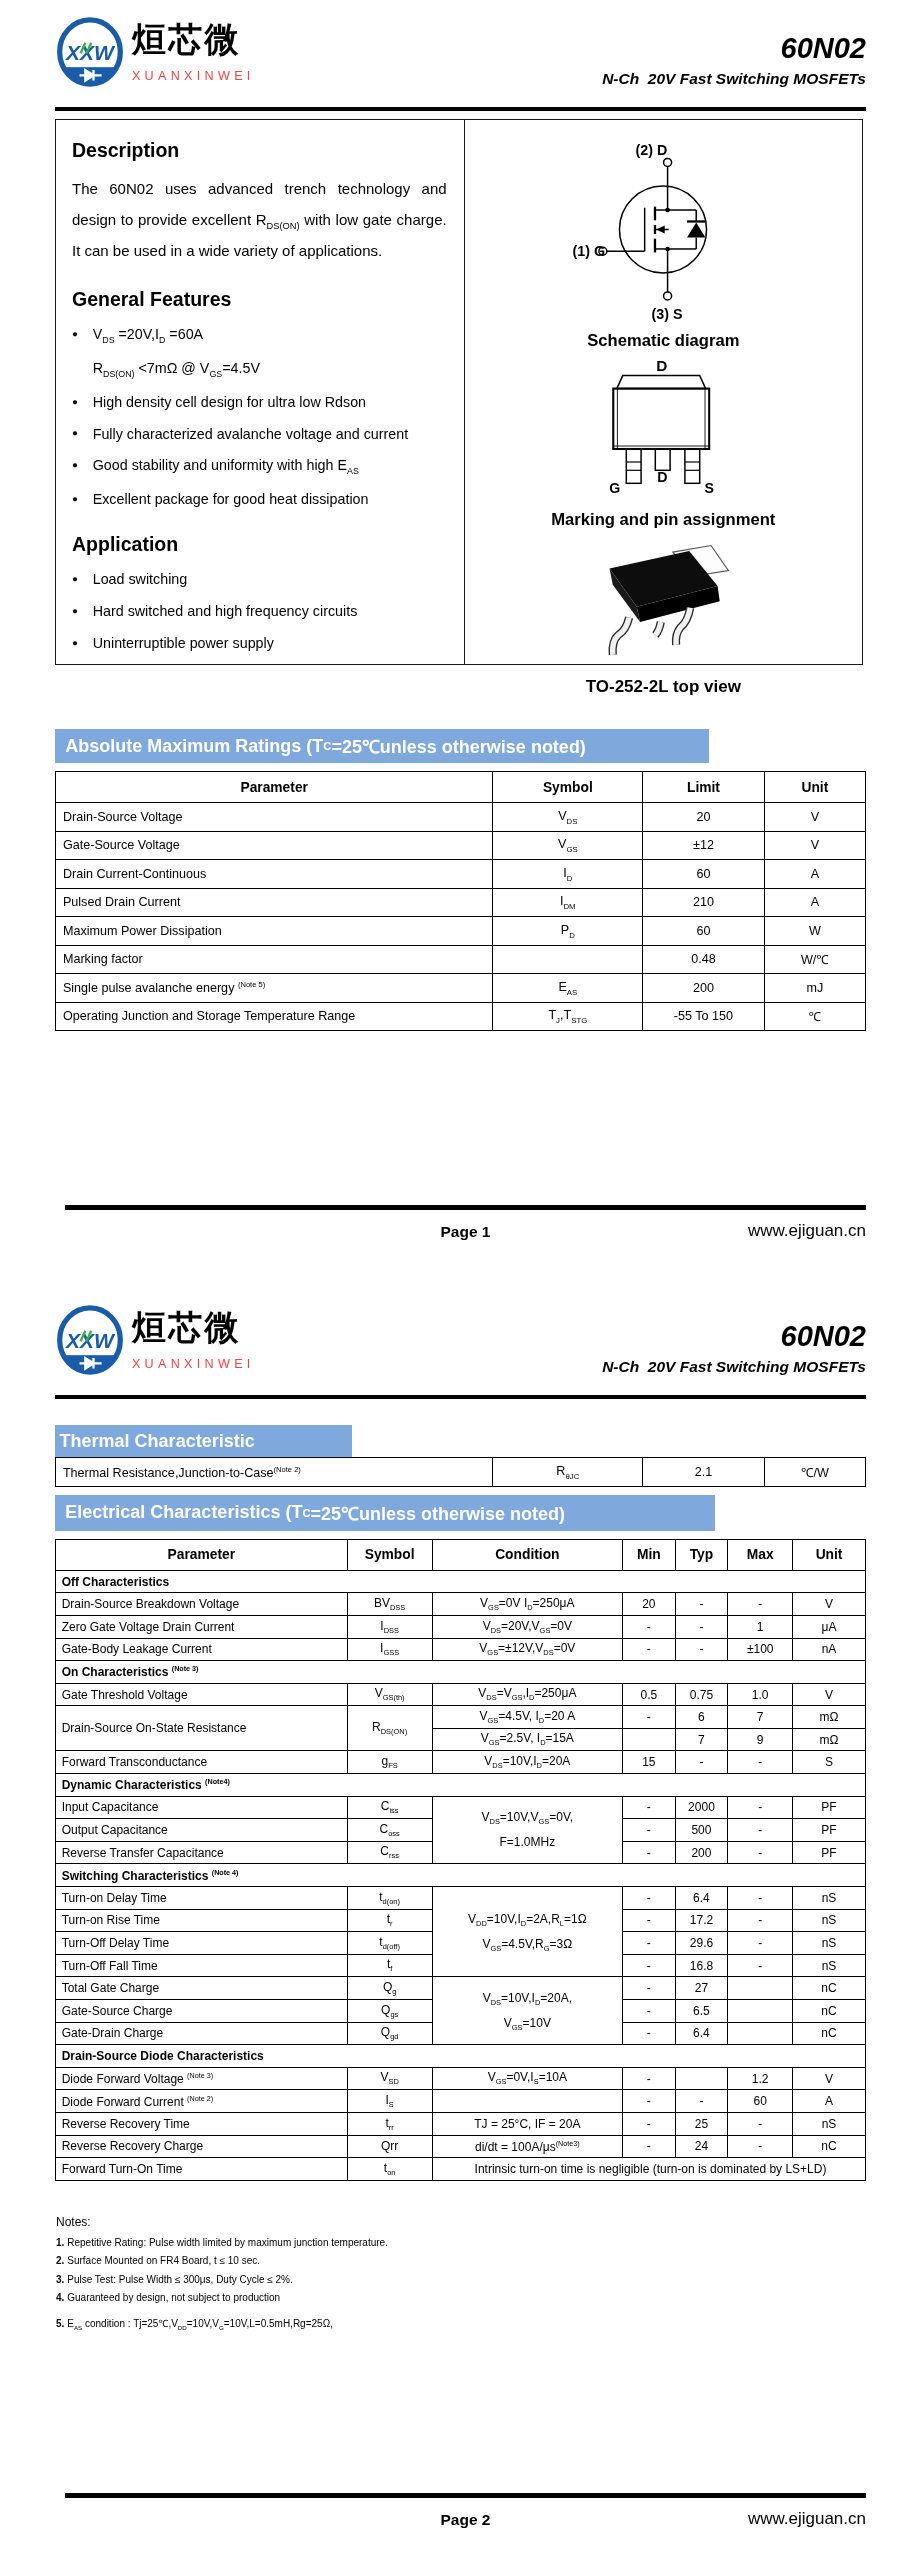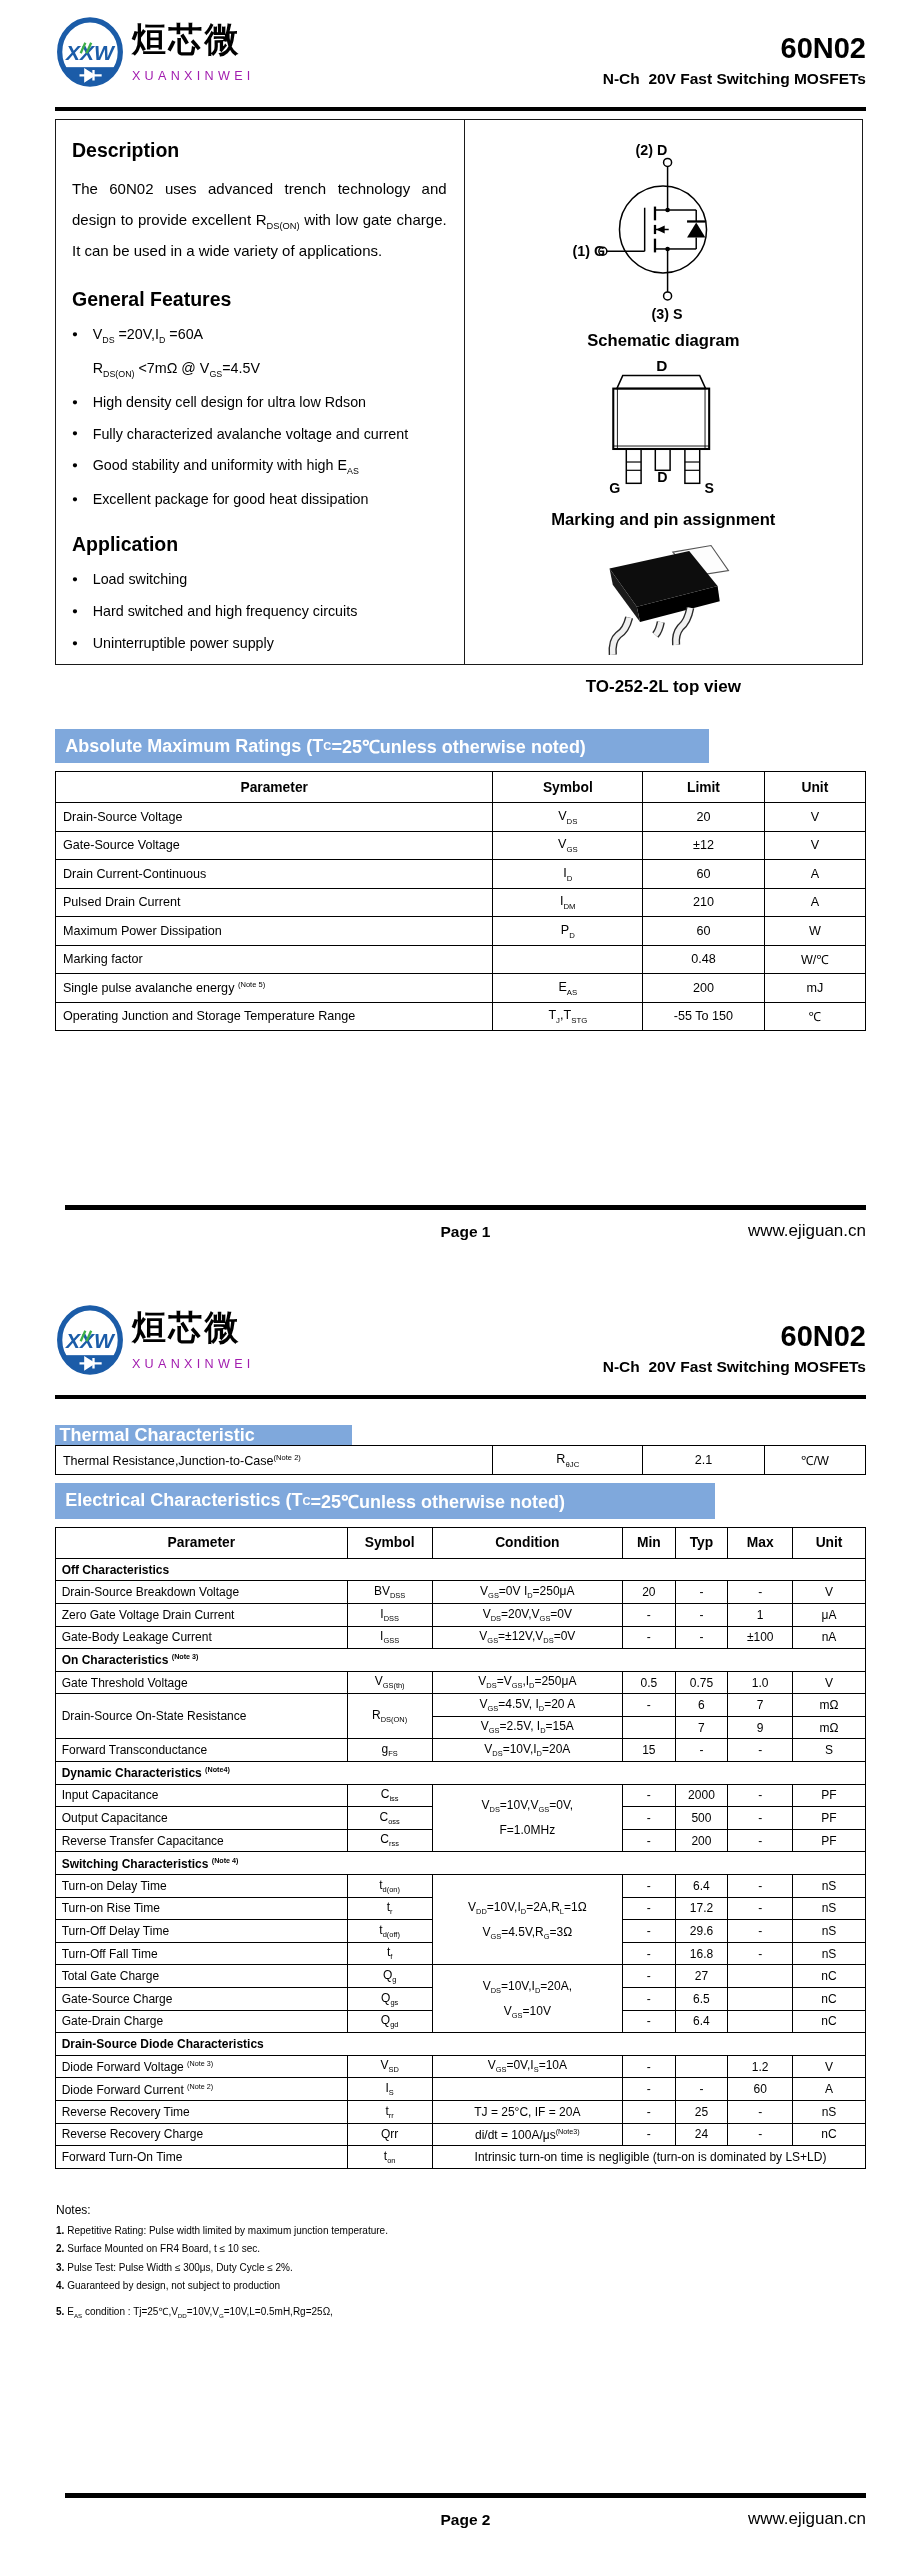--- a/index.html
+++ b/index.html
@@ -4,22 +4,22 @@
 <style>
   html,body{margin:0;padding:0;background:#fff;}
   body{width:911px;font-family:"Liberation Sans",sans-serif;color:#000;}
   .page{width:911px;height:1288px;position:relative;overflow:hidden;background:#fff;}
 
   
   .hdr{display:flex;justify-content:space-between;align-items:flex-start;margin:17px 45px 0 55px;height:87px;}
   .brand{display:flex;align-items:center;gap:6.9px;}
   .logo-svg{width:70px;height:70px;}
   .brand-cn{font-size:34px;font-weight:bold;letter-spacing:2.3px;line-height:1.0;font-family:"DejaVu Sans",sans-serif;}
-  .brand-en{font-size:12.6px;letter-spacing:4.3px;margin-top:13px;color:#a21caf;}
-  .titleblk{text-align:right;margin-top:17px;}
+  .brand-en{font-size:12.6px;letter-spacing:4.3px;margin-top:13px;color:#ef4444;}
+  .titleblk{text-align:right;margin-top:17px;font-style:italic;}
   .product{font-size:29px;font-weight:bold;line-height:1;}
   .subtitle{font-size:15.5px;font-weight:bold;margin-top:6.9px;white-space:pre;}
   .head-rule{height:4px;background:#000;margin:3.4px 45px 0 55px;}
 
   
   .intro{display:flex;border:1.1px solid #1a1a1a;margin:8px 48px 0 55px;height:546px;box-sizing:border-box;}
   .ileft{width:50.7%;border-right:1.1px solid #1a1a1a;padding:11.5px 17px 0 16px;box-sizing:border-box;}
   .iright{flex:1;padding:3.4px 4.6px 0 4.6px;box-sizing:border-box;text-align:center;}
   .sec-title{font-size:19.5px;font-weight:bold;margin:6.9px 0 12.6px 0;}
   .desc{font-size:15px;line-height:2.05;text-align:justify;}
@@ -29,21 +29,21 @@
   .bitem.nb .dot{visibility:hidden;}
   .fig-caption{font-weight:bold;font-size:16.6px;margin:1.1px 0 5.7px 0;}
   .fig-caption.last{font-size:17px;margin-top:4.6px;}
   .schem-svg{width:218px;height:189px;margin-top:15px;}
   .pkg-svg{width:178px;height:148px;margin-top:2.3px;}
   .pkg3d-svg{width:172px;height:131px;margin-top:3.4px;}
 
   
   .banner{background:#7FA8DC;color:#fff;font-weight:bold;font-size:18px;box-sizing:border-box;margin-left:55px;display:flex;align-items:center;}
   .banner.abs{width:654px;height:34px;margin-top:64px;padding-left:10.3px;}
-  .banner.thermal{width:297px;height:20px;margin-top:26px;padding-left:4.6px;}
+  .banner.thermal{width:297px;height:32px;margin-top:26px;padding-left:4.6px;}
   .banner.elec{width:660px;height:36px;margin-top:8px;padding-left:10.3px;}
 
   
   table.dtable{border-collapse:collapse;table-layout:fixed;margin:8px 0 0 55px;width:811px;}
   table.dtable th{border:1.1px solid #000;font-size:13.8px;font-weight:bold;text-align:center;padding:4.6px 2.3px;height:20.7px;}
   table.dtable td{border:1.1px solid #000;font-size:12.6px;text-align:center;padding:3.4px 2.9px;height:20.7px;box-sizing:content-box;}
   table.dtable td.p{text-align:left;padding-left:6.9px;}
   table.elect td{font-size:12px;height:17px;padding:2.3px 2.3px;}
   table.elect td.p{padding-left:5.7px;margin-top:36px;}
   td.sec{text-align:left !important;font-weight:bold;padding-left:5.7px !important;}

